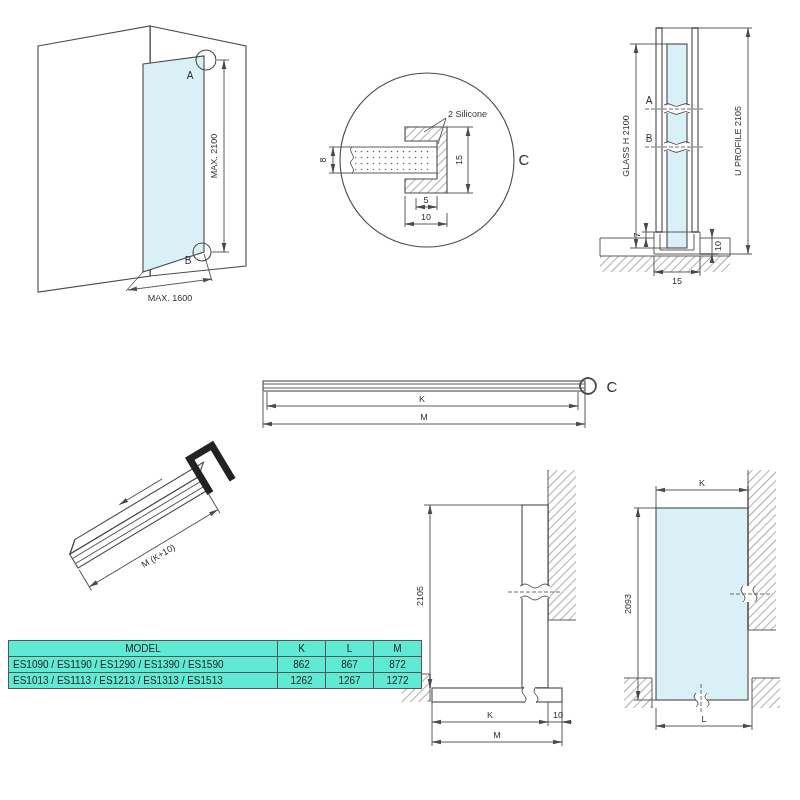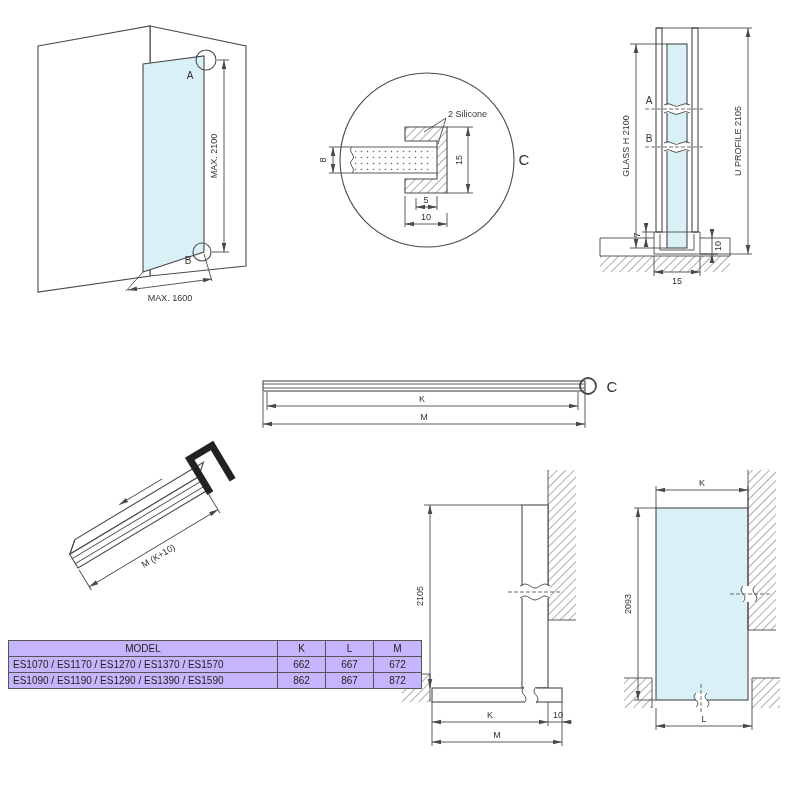--- a/index.html
+++ b/index.html
@@ -11,21 +11,21 @@
   svg text.big{font-size:15px}
   svg line, svg path.ln, svg polyline{stroke:#4a4a4a;stroke-width:0.9;fill:none}
   .out{stroke:#4a4a4a;stroke-width:1.1;fill:#fff}
   .nf{fill:none;stroke:#4a4a4a;stroke-width:1.1}
   .glass{fill:var(--glass,#d8f0f6);stroke:#4a4a4a;stroke-width:1.1}
   .hatchf{fill:url(#hatch);stroke:none}
   .wh{fill:#fff;stroke:none}
   .dash{stroke-dasharray:4 2;stroke-width:0.8}
   .thick{stroke:#222;stroke-width:7;fill:none}
   .model-table{position:absolute;left:8px;top:640px;border-collapse:collapse;
-               font-size:10px;color:#222;background:#c4b5fd}
+               font-size:10px;color:#222;background:#5eead4}
   .model-table th,.model-table td{border:1px solid #555;padding:0 4px;height:15px;
                font-weight:400;white-space:nowrap}
   .model-table th{text-align:center}
   .model-table td.num{text-align:center;width:39px}
   .model-table td.model{text-align:left;width:260px}
 </style>
 </head>
 <body>
 
 <div class="canvas">
@@ -304,26 +304,26 @@
   <thead>
     <tr>
       <th class="model">MODEL</th>
       <th class="num">K</th>
       <th class="num">L</th>
       <th class="num">M</th>
     </tr>
   </thead>
   <tbody>
         <tr>
-          <td class="model">ES1070 / ES1170 / ES1270 / ES1370 / ES1570</td>
-          <td class="num">662</td>
-          <td class="num">667</td>
-          <td class="num">672</td>
-        </tr>
-        <tr>
           <td class="model">ES1090 / ES1190 / ES1290 / ES1390 / ES1590</td>
           <td class="num">862</td>
           <td class="num">867</td>
           <td class="num">872</td>
         </tr>
+        <tr>
+          <td class="model">ES1013 / ES1113 / ES1213 / ES1313 / ES1513</td>
+          <td class="num">1262</td>
+          <td class="num">1267</td>
+          <td class="num">1272</td>
+        </tr>
       </tbody>
 </table>
 </div>
 
 </body></html>

